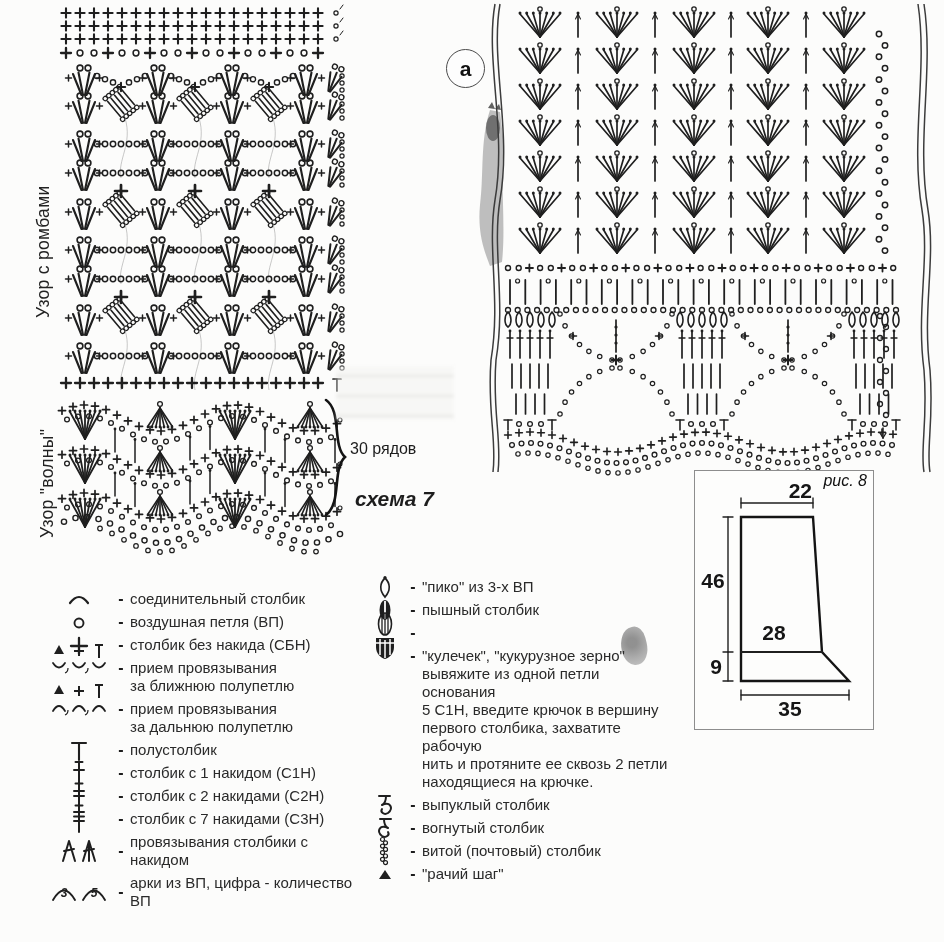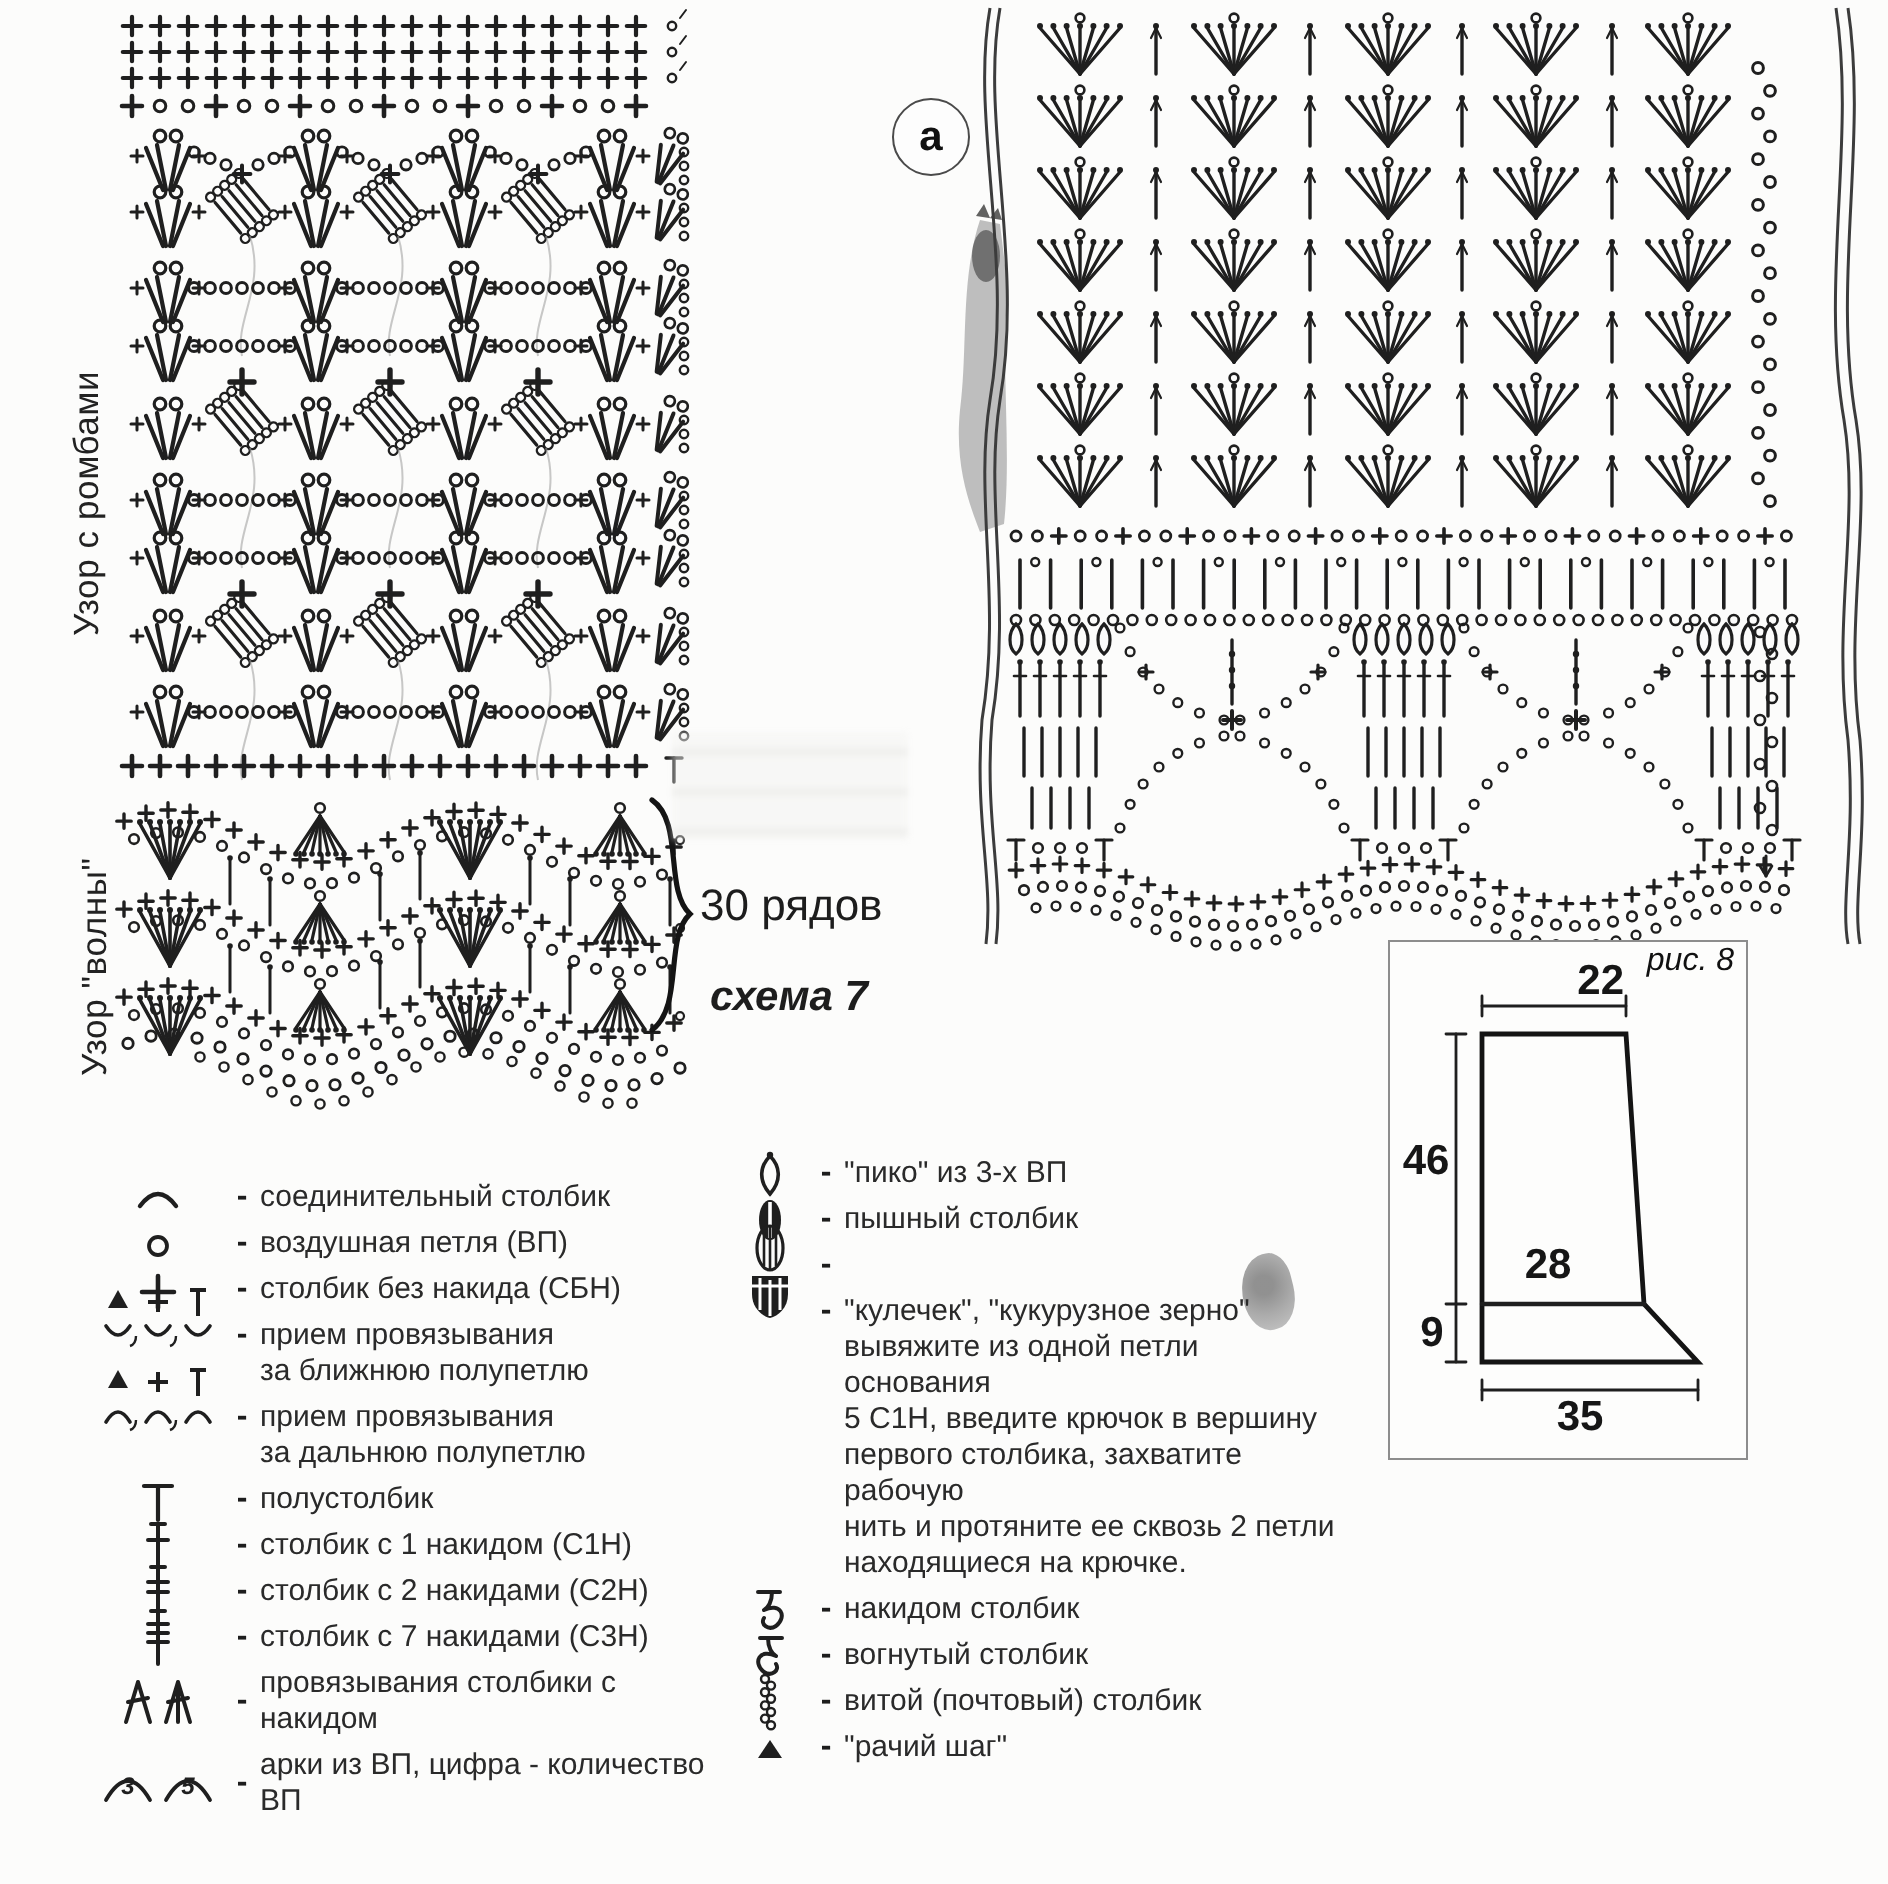--- a/index.html
+++ b/index.html
@@ -1,21 +1,21 @@
 <!DOCTYPE html>
 <html><head>
 <meta charset="utf-8">
 <style>
   html,body{margin:0;padding:0;background:#e8e8e8;}
   .stage{position:relative;width:944px;height:942px;background:#fcfcfb;overflow:hidden;
          font-family:"Liberation Sans",sans-serif;color:#262626;}
   svg{position:absolute;display:block;}
   .vlabel{position:absolute;transform:rotate(-90deg);transform-origin:0 0;
           font-size:17.5px;font-weight:500;color:#222;white-space:nowrap;letter-spacing:.3px;}
-  #rows-note{position:absolute;left:350px;top:440px;font-size:22px;color:#1d1d1d;}
+  #rows-note{position:absolute;left:350px;top:440px;font-size:16px;color:#1d1d1d;}
   #scheme-note{position:absolute;left:355px;top:487px;font-size:21px;font-weight:700;font-style:italic;color:#1d1d1d;}
   #circle-a{position:absolute;left:446px;top:49px;width:37px;height:37px;border:1.7px solid #4a4a4a;
             border-radius:50%;display:flex;align-items:center;justify-content:center;
             font-size:21px;font-weight:700;color:#111;background:#fdfdfd;}
   #schematic{position:absolute;left:694px;top:470px;width:178px;height:258px;
              border:1px solid #8d8d8d;background:#fdfdfc;}
   .dim{position:absolute;font-size:21px;font-weight:600;color:#161616;text-align:center;}
   #fig-label{position:absolute;right:6px;top:1px;font-size:16px;font-weight:400;font-style:italic;color:#111;}
   #watermark{position:absolute;left:663px;top:591px;font-size:27px;color:#c7c7c7;
              letter-spacing:.5px;z-index:6;}
@@ -2525,21 +2525,21 @@
 нить и протяните ее сквозь 2 петли
 находящиеся на крючке.</span>
       </div>
       <div class="lg-row">
         <span class="lg-sym">
           <svg width="22" height="28" viewBox="0 0 22 28">
             <path d="M5,5H16M12,5 C12,10 10,13 8,14 M8,14 C16,10 20,17 14,22 C10,24.5 6,21 8,18" fill="none" stroke="#1f1f1f" stroke-width="2" stroke-linecap="round"></path>
           </svg>
         </span>
         <span class="lg-dash">-</span>
-        <span class="lg-text">накидом столбик</span>
+        <span class="lg-text">выпуклый столбик</span>
       </div>
       <div class="lg-row">
         <span class="lg-sym">
           <svg width="22" height="28" viewBox="0 0 22 28">
             <path d="M17,5H6M10,5 C10,10 12,13 14,14 M14,14 C6,10 2,17 8,22 C12,24.5 16,21 14,18" fill="none" stroke="#1f1f1f" stroke-width="2" stroke-linecap="round"></path>
           </svg>
         </span>
         <span class="lg-dash">-</span>
         <span class="lg-text">вогнутый столбик</span>
       </div>

